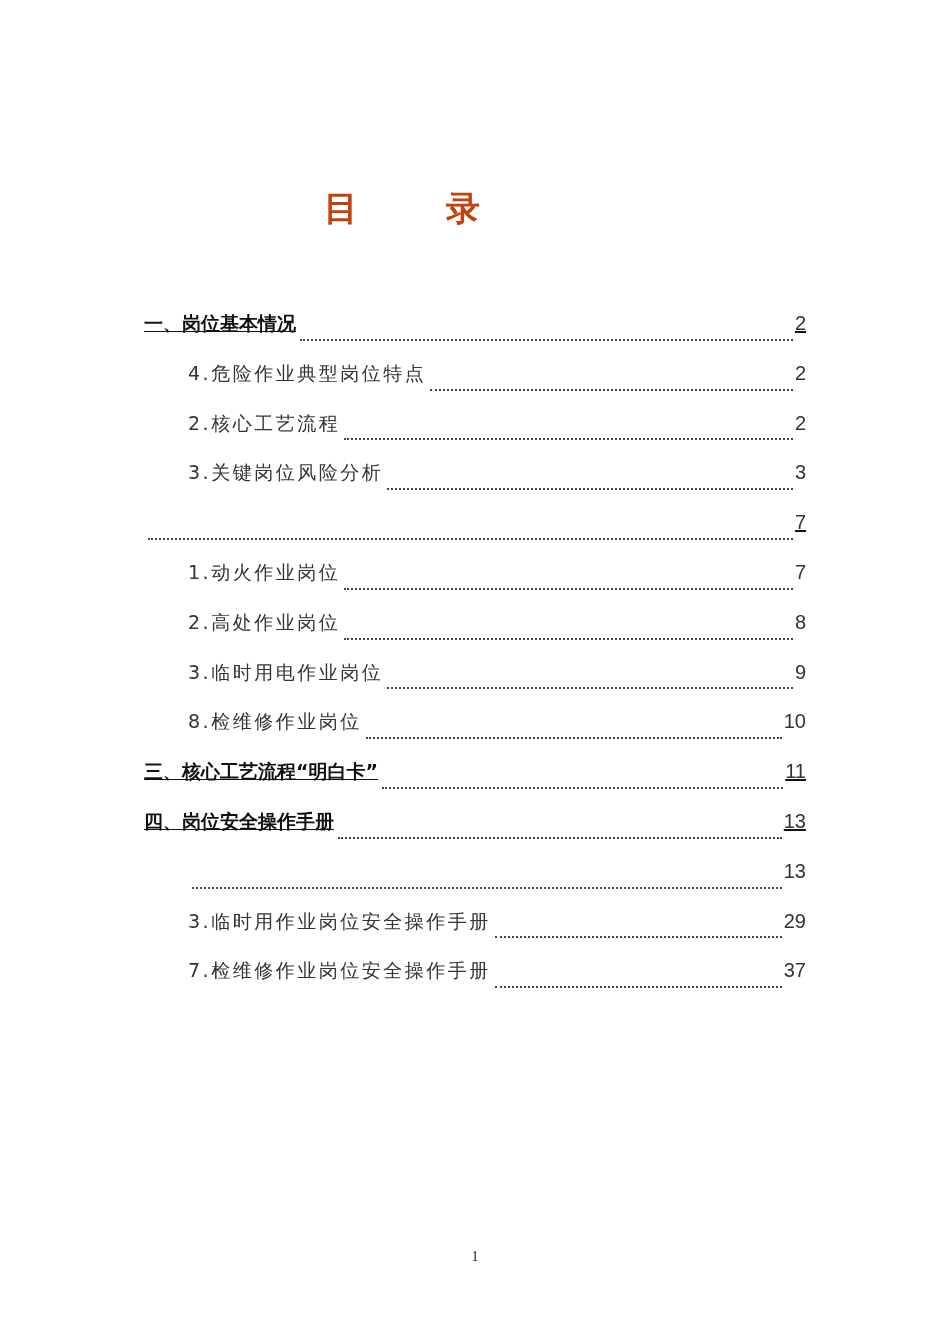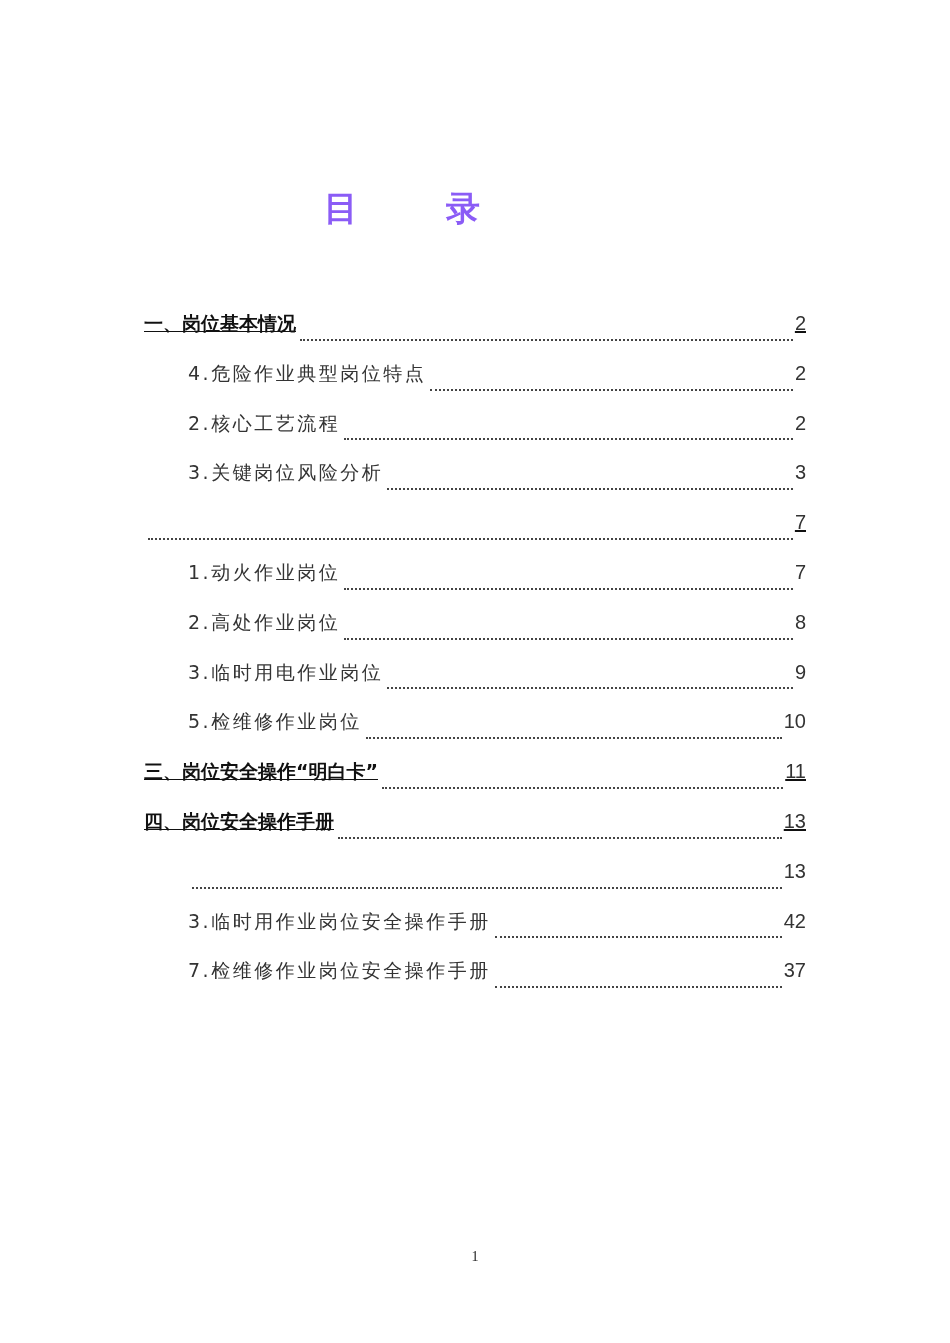--- a/index.html
+++ b/index.html
@@ -3,21 +3,21 @@
   <meta charset="utf-8">
   <style>
     html, body { margin: 0; padding: 0; background: #ffffff; }
     body {
       width: 950px; height: 1343px; position: relative; overflow: hidden;
       font-family: "DejaVu Sans", "Liberation Sans", sans-serif;
       color: #222;
     }
     .title {
       position: absolute; top: 186px; left: 0; width: 804px;
-      text-align: center; font-size: 34px; font-weight: bold; color: #8b5cf6;
+      text-align: center; font-size: 34px; font-weight: bold; color: #c2410c;
       letter-spacing: 38px; text-indent: 38px;
     }
     .toc {
       position: absolute; top: 305px; left: 144px; width: 662px;
       margin: 0; padding: 0; list-style: none;
     }
     .toc-entry {
       display: flex; align-items: baseline; height: 49.8px;
       font-size: 19px; line-height: 36px;
     }
@@ -76,42 +76,42 @@
     <span class="label">2.高处作业岗位</span>
     <span class="leader"></span>
     <span class="page">8</span>
   </li>
   <li class="toc-entry level-2">
     <span class="label">3.临时用电作业岗位</span>
     <span class="leader"></span>
     <span class="page">9</span>
   </li>
   <li class="toc-entry level-2">
-    <span class="label">5.检维修作业岗位</span>
+    <span class="label">8.检维修作业岗位</span>
     <span class="leader"></span>
     <span class="page">10</span>
   </li>
   <li class="toc-entry level-1">
-    <span class="label">三、岗位安全操作“明白卡”</span>
+    <span class="label">三、核心工艺流程“明白卡”</span>
     <span class="leader"></span>
     <span class="page">11</span>
   </li>
   <li class="toc-entry level-1">
     <span class="label">四、岗位安全操作手册</span>
     <span class="leader"></span>
     <span class="page">13</span>
   </li>
   <li class="toc-entry level-2">
     <span class="leader"></span>
     <span class="page">13</span>
   </li>
   <li class="toc-entry level-2">
     <span class="label">3.临时用作业岗位安全操作手册</span>
     <span class="leader"></span>
-    <span class="page">42</span>
+    <span class="page">29</span>
   </li>
   <li class="toc-entry level-2">
     <span class="label">7.检维修作业岗位安全操作手册</span>
     <span class="leader"></span>
     <span class="page">37</span>
   </li>
 </ul>
 
 <div class="page-number">1</div>
 

